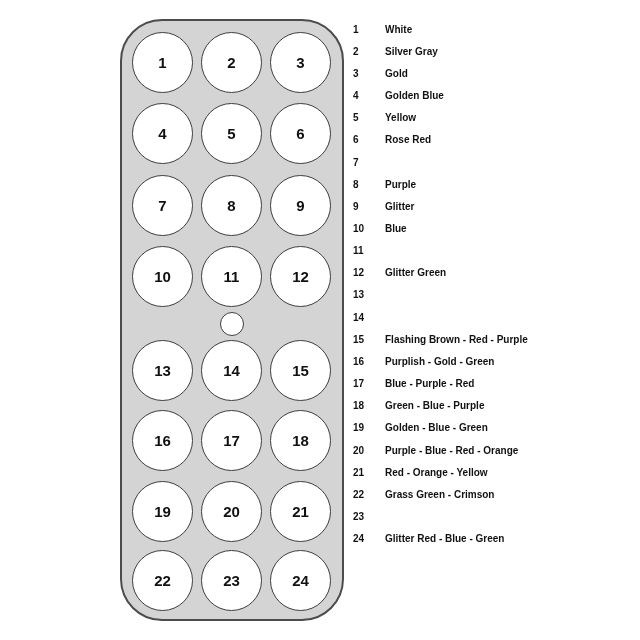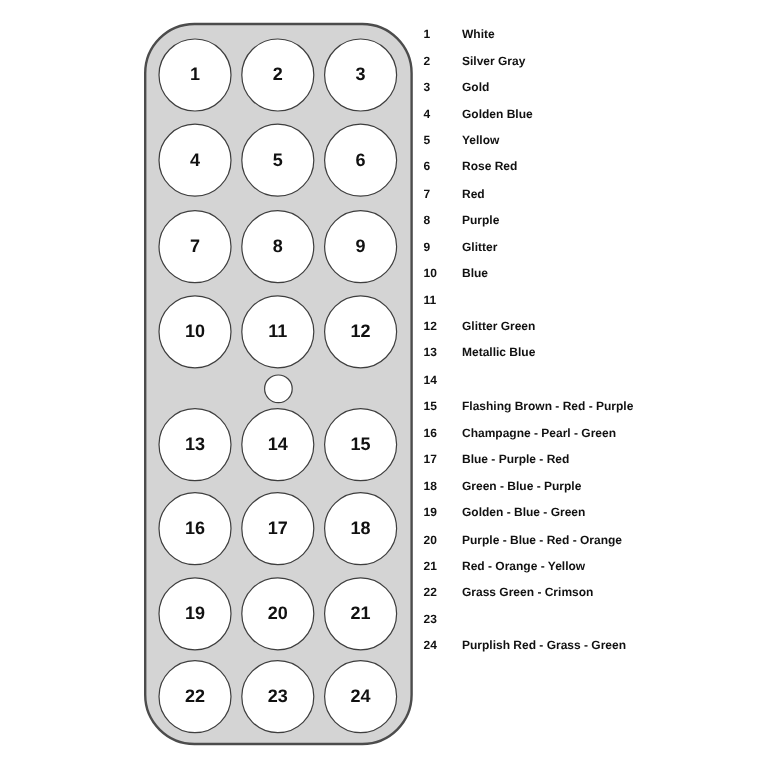--- a/index.html
+++ b/index.html
@@ -116,21 +116,20 @@
       <div class="legend-row">
         <span class="legend-num">5</span>
         <span class="legend-label">Yellow</span>
       </div>
       <div class="legend-row">
         <span class="legend-num">6</span>
         <span class="legend-label">Rose Red</span>
       </div>
       <div class="legend-row">
         <span class="legend-num">7</span>
-        <span class="legend-label">Red</span>
       </div>
       <div class="legend-row">
         <span class="legend-num">8</span>
         <span class="legend-label">Purple</span>
       </div>
       <div class="legend-row">
         <span class="legend-num">9</span>
         <span class="legend-label">Glitter</span>
       </div>
       <div class="legend-row">
@@ -139,32 +138,31 @@
       </div>
       <div class="legend-row">
         <span class="legend-num">11</span>
       </div>
       <div class="legend-row">
         <span class="legend-num">12</span>
         <span class="legend-label">Glitter Green</span>
       </div>
       <div class="legend-row">
         <span class="legend-num">13</span>
-        <span class="legend-label">Metallic Blue</span>
       </div>
       <div class="legend-row">
         <span class="legend-num">14</span>
       </div>
       <div class="legend-row">
         <span class="legend-num">15</span>
         <span class="legend-label">Flashing Brown - Red - Purple</span>
       </div>
       <div class="legend-row">
         <span class="legend-num">16</span>
-        <span class="legend-label">Champagne - Pearl - Green</span>
+        <span class="legend-label">Purplish - Gold - Green</span>
       </div>
       <div class="legend-row">
         <span class="legend-num">17</span>
         <span class="legend-label">Blue - Purple - Red</span>
       </div>
       <div class="legend-row">
         <span class="legend-num">18</span>
         <span class="legend-label">Green - Blue - Purple</span>
       </div>
       <div class="legend-row">
@@ -181,16 +179,16 @@
       </div>
       <div class="legend-row">
         <span class="legend-num">22</span>
         <span class="legend-label">Grass Green - Crimson</span>
       </div>
       <div class="legend-row">
         <span class="legend-num">23</span>
       </div>
       <div class="legend-row">
         <span class="legend-num">24</span>
-        <span class="legend-label">Purplish Red - Grass - Green</span>
+        <span class="legend-label">Glitter Red - Blue - Green</span>
       </div>
     </div>
 </div>
 
 </body></html>

